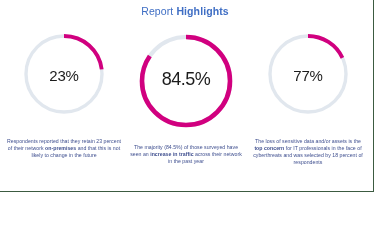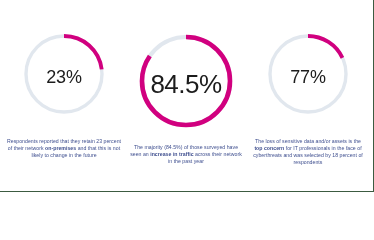--- a/index.html
+++ b/index.html
@@ -65,26 +65,26 @@
     position: absolute;
     left: 0;
     width: 124px;
     text-align: center;
     color: #1c1c1c;
     font-weight: 400;
     white-space: nowrap;
   }
   .size-sm .donut-label {
     top: 35px;
-    font-size: 18px;
+    font-size: 15px;
     letter-spacing: -0.2px;
   }
   .size-lg .donut-label {
     top: 37px;
-    font-size: 26px;
+    font-size: 18px;
     letter-spacing: -0.5px;
   }
 
   .caption {
     position: absolute;
     top: 106px;
     left: 5px;
     width: 114px;
     text-align: center;
     font-size: 5.2px;
@@ -93,20 +93,24 @@
     letter-spacing: 0.02px;
   }
   #col-1 .caption { top: 112px; }
   .caption b { font-weight: 700; }
 </style>
 </head>
 <body>
 
 <div id="page">
 
+  <div id="title">
+    <span class="reg">Report</span>
+    <span class="bold">Highlights</span>
+  </div>
 
   <div class="col" id="col-0">
     <div class="donut-wrap size-sm">
       <div class="donut">
         <svg width="84" height="84" viewBox="0 0 84 84">
           <circle cx="42" cy="42" r="38" fill="none" stroke="#e1e7ee" stroke-width="3.4"></circle>
           <circle class="arc" cx="42" cy="42" r="38" fill="none" stroke="#d1007f" stroke-width="3.8" stroke-linecap="butt" transform="rotate(-90 42 42)" stroke-dasharray="54.915039584749586 238.76104167282426"></circle>
         </svg>
       </div>
       <div class="donut-label">23%</div>

